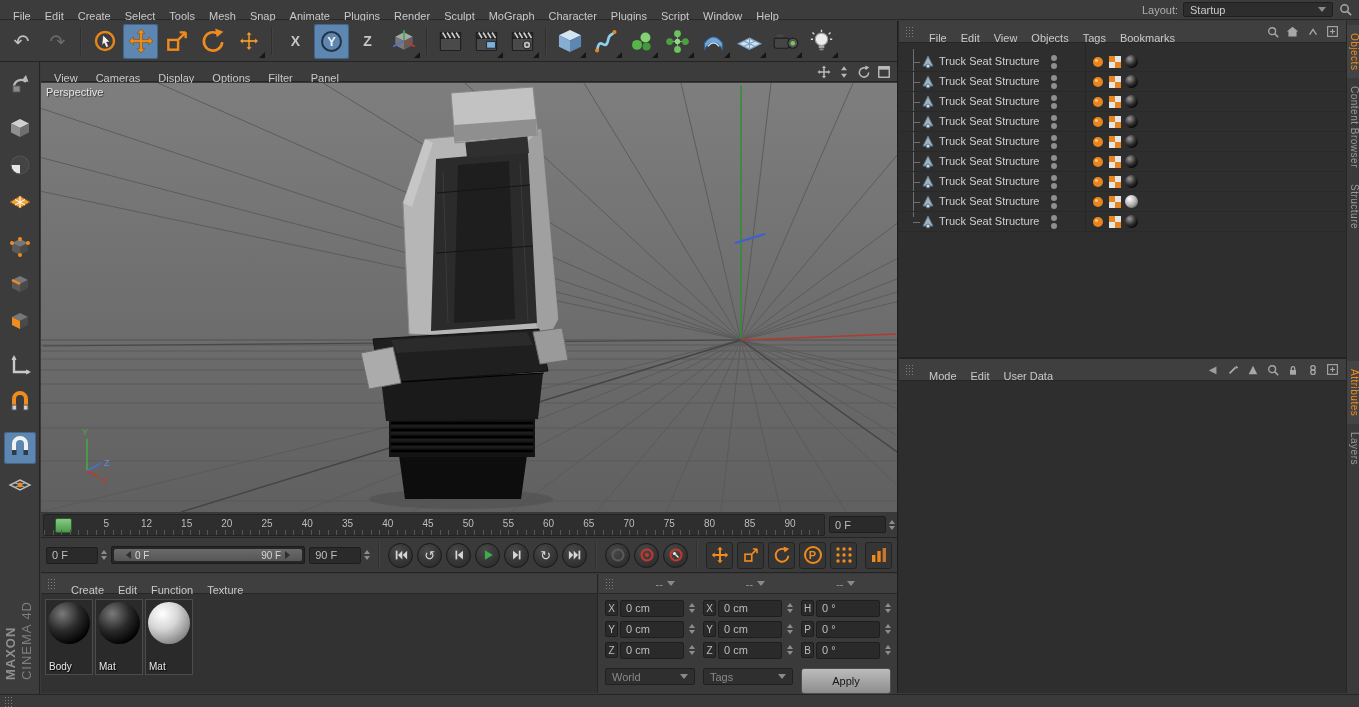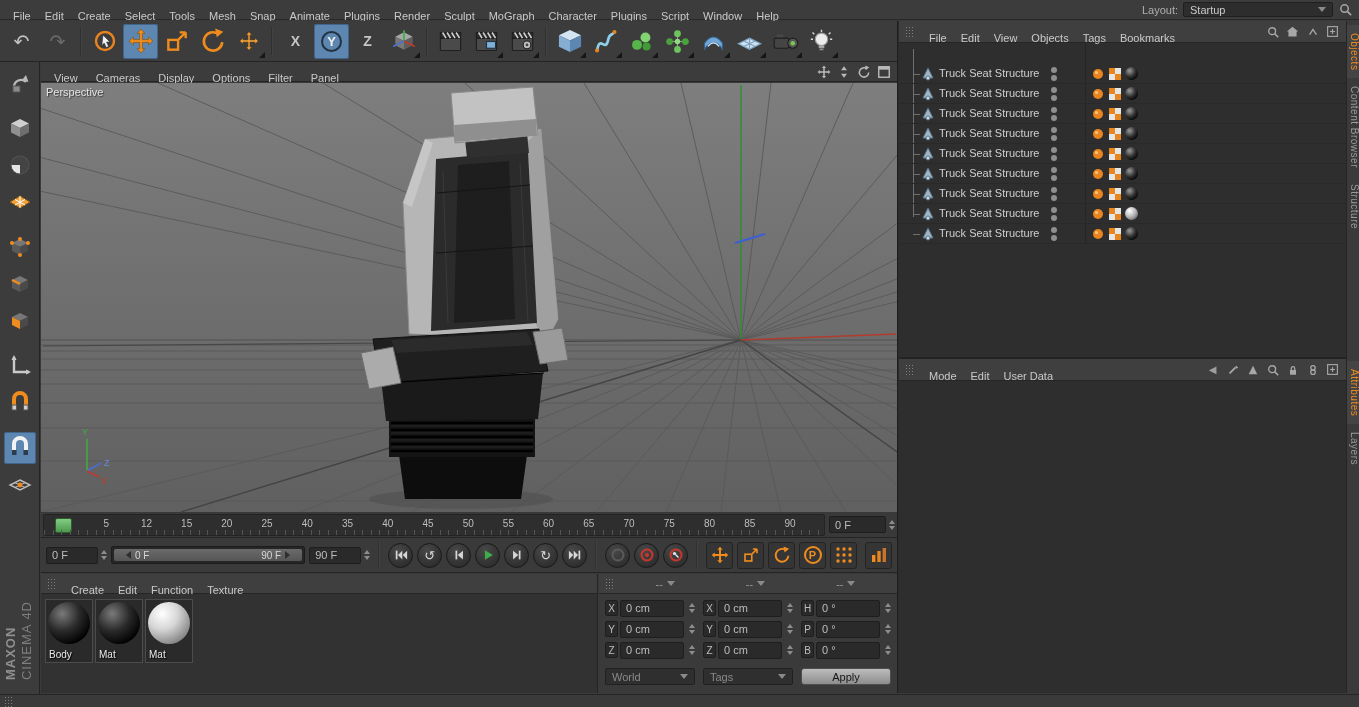--- a/index.html
+++ b/index.html
@@ -92,46 +92,46 @@
   display:flex;align-items:center;justify-content:center;flex:none;position:relative;}
 .p-ring{display:inline-block;width:18px;height:18px;border:2px solid #f08c1e;border-radius:50%;
   color:#f08c1e;font-weight:bold;font-size:11px;text-align:center;line-height:14px;}
 
 
 .panel-header{height:20px;background:#3f3f3f;border-bottom:1px solid #262626;display:flex;align-items:center;padding:0 6px;gap:2px;}
 .drag-dots{width:9px;height:11px;margin-right:6px;flex:none;
   background-image:radial-gradient(#808080 34%,transparent 36%);background-size:3px 3px;}
 #materials{position:absolute;left:41px;top:574px;width:557px;height:119px;background:#323232;border-right:1px solid #242424;}
 #mat-body{display:flex;gap:2px;padding:5px 4px;}
-.mat-tile{width:48px;height:64px;background:#2a2a2a;border:1px solid #4c4c4c;position:relative;flex:none;}
+.mat-tile{width:48px;height:76px;background:#2a2a2a;border:1px solid #4c4c4c;position:relative;flex:none;}
 .mat-sphere{position:absolute;left:2px;top:2px;width:42px;height:42px;border-radius:50%;}
 .mat-sphere[data-tone="dark"]{background:radial-gradient(circle at 34% 28%,#7a7a7a 0%,#2a2a2a 42%,#000 78%);}
 .mat-sphere[data-tone="light"]{background:radial-gradient(circle at 34% 28%,#ffffff 0%,#d6d6d6 38%,#8a8a8a 75%,#5e5e5e 100%);}
 .mat-name{position:absolute;left:3px;bottom:2px;color:#e8e8e8;font-size:10px;text-shadow:1px 1px 1px #000;}
 
 #coords{position:absolute;left:599px;top:574px;width:298px;height:119px;background:#3a3a3a;}
 #coords .panel-header{gap:0;}
 #coord-heads{display:grid;grid-template-columns:1fr 1fr 1fr;flex:1;}
 .coord-head{display:flex;align-items:center;justify-content:center;color:#9a9a9a;gap:4px;}
 #coords-grid{display:grid;grid-auto-flow:column;grid-template-rows:repeat(3,20px);grid-template-columns:repeat(3,1fr);
   column-gap:8px;row-gap:1px;padding:4px 6px;}
 .coord-cell{display:flex;align-items:center;gap:2px;}
 .badge{width:13px;height:16px;background:#2a2a2a;border:1px solid #1e1e1e;border-radius:2px;color:#bdbdbd;
   display:flex;align-items:center;justify-content:center;font-size:10px;flex:none;}
 #coords-footer{display:grid;grid-template-columns:1fr 1fr 1fr;column-gap:8px;padding:4px 6px 0 6px;}
 .dropdown{height:17px;background:#2f2f2f;border:1px solid #202020;border-radius:2px;color:#8a8a8a;
   display:flex;align-items:center;padding:0 6px;}
-#apply-btn{height:17px;background:linear-gradient(#bcbcbc,#8d8d8d);border:1px solid #4e4e4e;border-radius:3px;
+#apply-btn{height:26px;background:linear-gradient(#bcbcbc,#8d8d8d);border:1px solid #4e4e4e;border-radius:3px;
   color:#161616;display:flex;align-items:center;justify-content:center;}
 
 
 #vsplit{position:absolute;left:897px;top:21px;width:2px;height:672px;background:#2c2c2c;border-left:1px solid #1e1e1e;}
 #om-panel{position:absolute;left:899px;top:21px;width:447px;height:336px;background:#2e2e2e;}
 #om-panel .panel-header,#attr-panel .panel-header{height:22px;}
-#om-rows{position:relative;padding-top:21px;text-decoration:underline;}
+#om-rows{position:relative;padding-top:9px;text-decoration:underline;}
 #om-rows::before{content:'';position:absolute;left:14px;top:6px;height:168px;width:1px;background:#6f6f6f;}
 .om-row{position:relative;height:20px;border-bottom:1px solid #292929;}
 .tree-stub{position:absolute;left:14px;top:10px;width:7px;height:1px;background:#6f6f6f;}
 .obj-icon{position:absolute;left:22px;top:3px;width:14px;height:14px;}
 .obj-label{position:absolute;left:40px;top:3px;color:#cfcfcf;white-space:nowrap;}
 .vis-dots{position:absolute;left:152px;top:3px;display:flex;flex-direction:column;gap:2px;}
 .vis-dots i{width:6px;height:6px;border-radius:50%;background:#8f8f8f;}
 .om-colsep{position:absolute;left:186px;top:0;bottom:0;width:1px;background:#262626;}
 .tags{position:absolute;left:192px;top:3px;display:flex;gap:3px;align-items:center;}
 .tag{width:14px;height:14px;display:inline-flex;}

